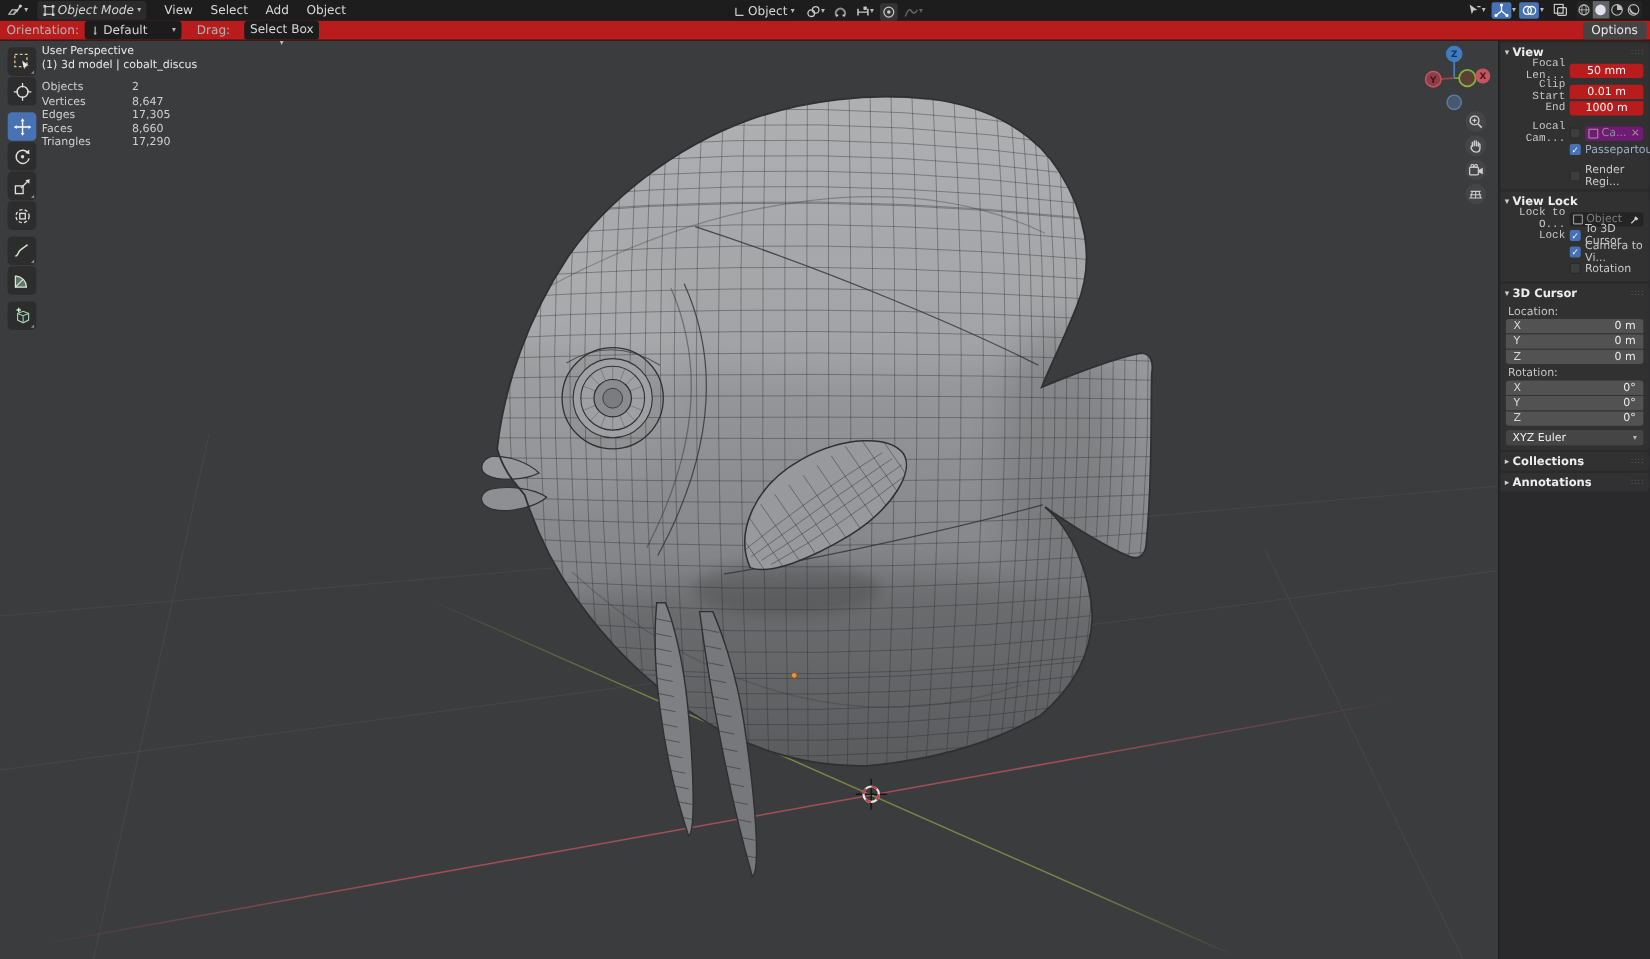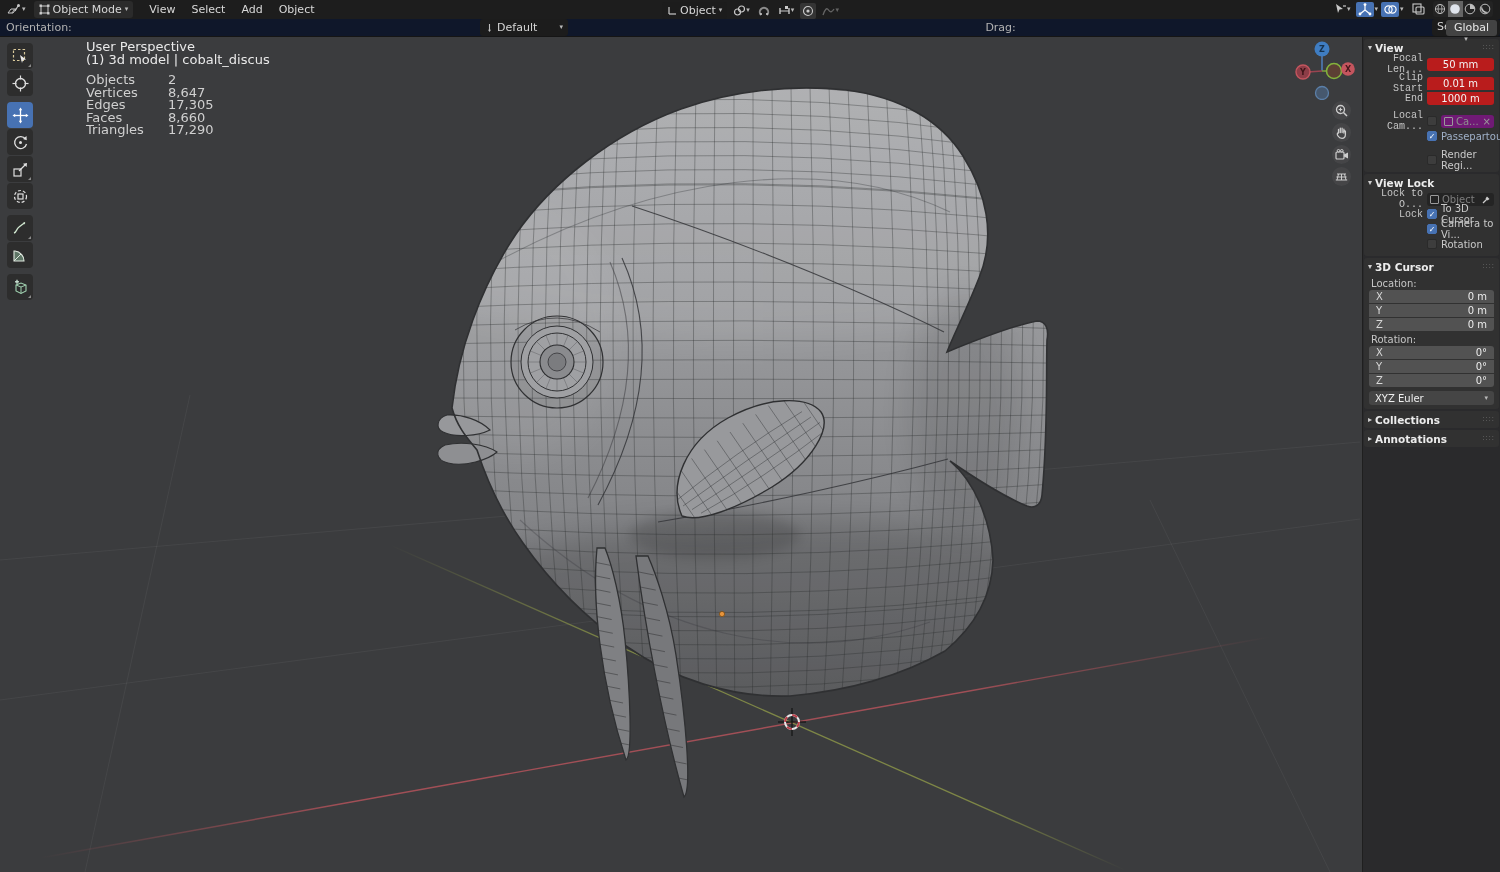--- a/index.html
+++ b/index.html
@@ -1,38 +1,38 @@
 <!DOCTYPE html>
 <html><head>
 <meta charset="utf-8">
 <style>
   html,body{margin:0;padding:0;background:#3b3c3e;overflow:hidden;}
   body{width:1500px;height:872px;position:relative;font-family:"DejaVu Sans","Liberation Sans",sans-serif;font-size:11px;color:#d6d6d6;-webkit-font-smoothing:antialiased;}
   .abs{position:absolute;}
   
   #row1{left:0;top:0;width:1500px;height:19px;background:#1d1d1d;display:flex;align-items:center;z-index:30;}
-  #row2{left:0;top:19px;width:1500px;height:18px;background:#0f172a;display:flex;align-items:center;z-index:30;border-bottom:1px solid #151515;box-sizing:border-box;justify-content:space-between;}
+  #row2{left:0;top:19px;width:1500px;height:18px;background:#b91c1c;display:flex;align-items:center;z-index:30;border-bottom:1px solid #151515;box-sizing:border-box;}
   .menu{padding:0 8px;color:#d8d8d8;cursor:default;}
   .chip{display:flex;align-items:center;gap:3px;background:#2b2b2b;border-radius:3px;padding:1px 5px;height:15px;}
   .chipdark{background:#1c1c1c;}
   .chev{font-size:7px;color:#b9b9b9;line-height:1;}
   .iconbtn{display:flex;align-items:center;justify-content:center;height:16px;padding:0 2px;}
   .bluebtn{background:#4772b3;border-radius:2px;height:15px;display:flex;align-items:center;padding:0 2px;}
   .lbl{color:#b2b2b2;}
   .optbtn{background:#434343;border-radius:3px;padding:1px 8px 2px 8px;color:#e6e6e6;}
   .shadegrp{display:flex;background:#232323;border-radius:3px;overflow:hidden;height:16px;align-items:center;}
   .shadeseg{width:15px;height:16px;display:flex;align-items:center;justify-content:center;}
   .shadeseg.active{background:#656565;}
   
   .tool{width:26px;height:26px;background:#2d2d2d;border-radius:4px;margin-bottom:1px;display:flex;align-items:center;justify-content:center;position:relative;}
   .tool.active{background:#4772b3;}
   .tool .corner{position:absolute;right:2px;bottom:2px;width:0;height:0;border-left:3px solid transparent;border-bottom:3px solid #8a8a8a;}
   .toolgap{height:5px;}
   
-  #hud{left:38px;top:41px;z-index:10;color:#e9e9e9;font-size:13px;line-height:12.5px;margin-left:48px;}
+  #hud{left:38px;top:41px;z-index:10;color:#e9e9e9;font-size:10px;line-height:12.5px;}
   #hud .dim{color:#d0d0d0;gap:32px;}
   .statrow{display:flex;}
   .statrow .sl{width:50px;}
   
   .navbtn{width:19px;height:19px;border-radius:50%;background:rgba(255,255,255,0.05);display:flex;align-items:center;justify-content:center;margin-bottom:3px;}
   
   #npanel{right:0;top:37px;width:138px;height:835px;background:rgba(41,41,43,0.95);z-index:20;border-left:1px solid #1f1f1f;box-sizing:border-box;padding-top:2px;font-size:10px;}
   .sect{background:#313131;border-radius:3px;margin:0 1px 2px 1px;padding-bottom:4px;}
   .sect.hdr-only{padding-bottom:0;}
   .shead{height:17px;display:flex;align-items:center;padding:0 4px;color:#ececec;font-size:10.5px;}
@@ -333,21 +333,21 @@
 <div class="abs" id="row1">
   <div class="iconbtn" style="margin-left:4px;">
     <svg width="16" height="13" viewBox="0 0 16 13">
       <path d="M2,10 L7,10 L10,6 L5,6 Z" fill="none" stroke="#c9c9c9" stroke-width="1"></path>
       <line x1="6" y1="10" x2="8.5" y2="6" stroke="#c9c9c9" stroke-width="0.8"></line>
       <line x1="9" y1="8" x2="12" y2="3" stroke="#c9c9c9" stroke-width="1.2"></line>
       <circle cx="12.5" cy="2.5" r="1.5" fill="#c9c9c9"></circle>
     </svg>
       <span class="chev">▾</span>
   </div>
-  <div class="chip" style="margin-left:6px;">
+  <div class="chip" style="margin-left:6px;font-style:italic;">
     <svg width="11" height="11" viewBox="0 0 11 11">
       <rect x="2" y="2" width="7" height="7" fill="none" stroke="#cfcfcf" stroke-width="1"></rect>
       <rect x="0.5" y="0.5" width="2.4" height="2.4" fill="#cfcfcf"></rect>
         <rect x="8.1" y="0.5" width="2.4" height="2.4" fill="#cfcfcf"></rect>
       <rect x="0.5" y="8.1" width="2.4" height="2.4" fill="#cfcfcf"></rect>
         <rect x="8.1" y="8.1" width="2.4" height="2.4" fill="#cfcfcf"></rect>
     </svg>
     <span>Object Mode</span>
     <span class="chev">▾</span>
   </div>
@@ -475,21 +475,21 @@
       <path d="M4.5,9 L3,6.8 L6,6.8 Z" fill="#bdbdbd"></path>
     </svg>
     <span>Default</span>
     <span class="chev" style="margin-left:auto;">▾</span>
   </div>
   <span class="lbl" style="margin-left:14px;">Drag:</span>
   <div class="chip chipdark" style="margin-left:13px;flex-direction:column;">
     <span>Select Box</span>
     <span class="chev">▾</span>
   </div>
-  <div class="optbtn" style="position:absolute;right:3px;top:1px;">Global</div>
+  <div class="optbtn" style="position:absolute;right:3px;top:1px;">Options</div>
 </div>
 
 <div class="abs" style="left:7px;top:43px;z-index:10;">
   <div class="tool">
     <svg width="16" height="16" viewBox="0 0 16 16">
         <rect x="1.5" y="1.5" width="11" height="11" fill="none" stroke="#d8c89a" stroke-width="1.2" stroke-dasharray="2.5 2"></rect>
         <path d="M8,7 L14,11.5 L11,12 L10,15 Z" fill="#e8e8e8"></path>
       </svg>
     <div class="corner"></div>
   </div>

